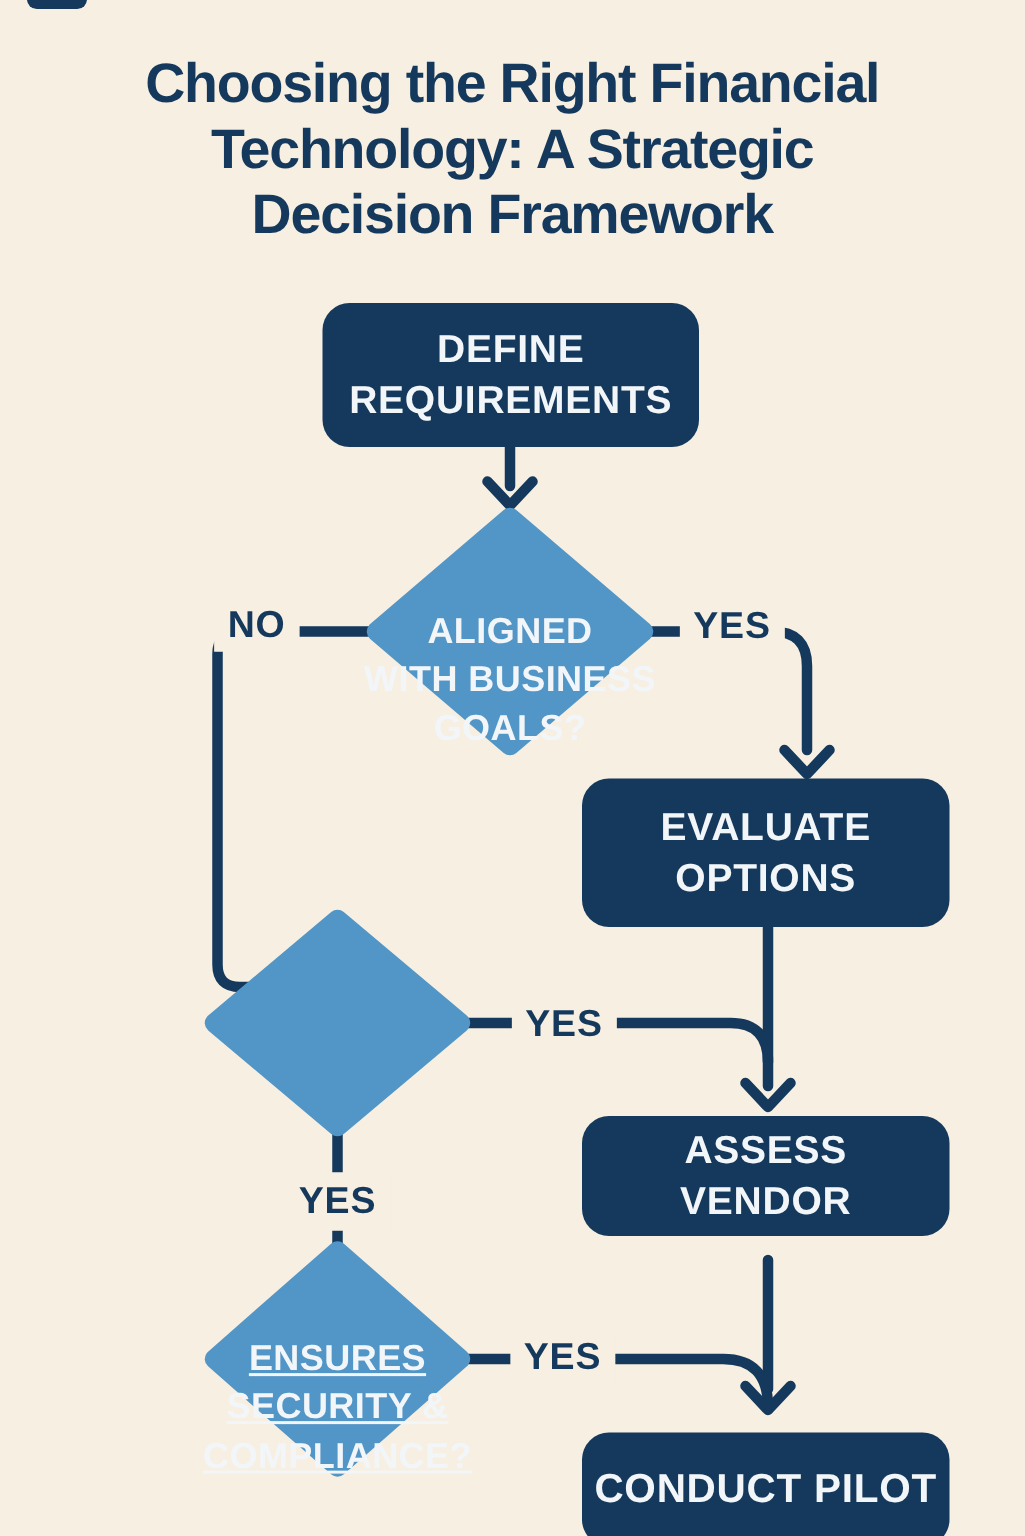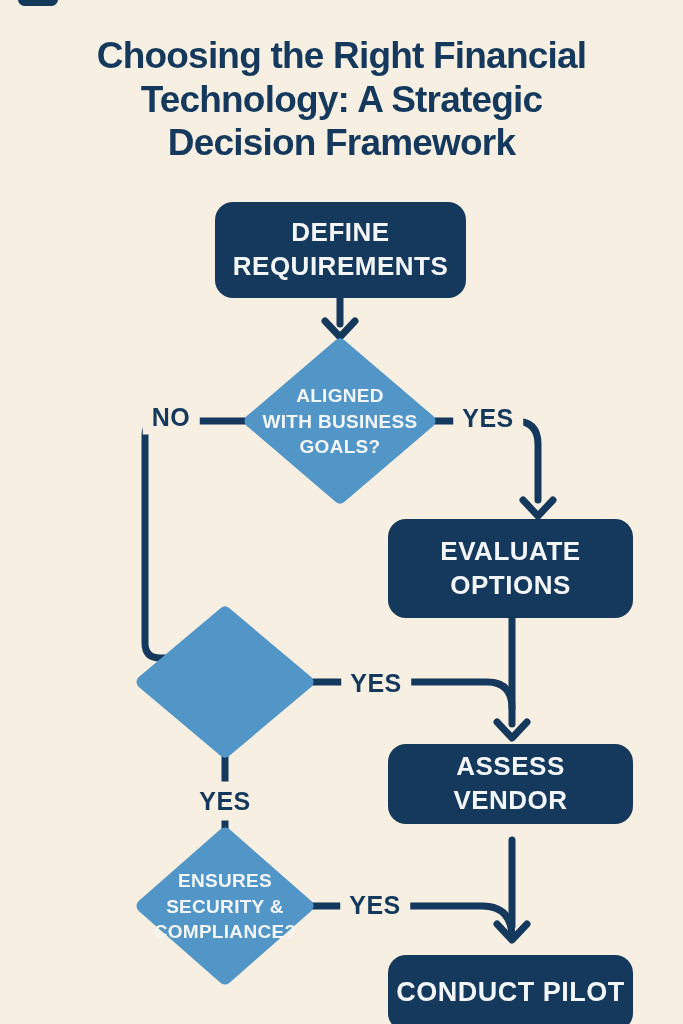--- a/index.html
+++ b/index.html
@@ -75,28 +75,29 @@
   .p-evaluate { left: 388px; top: 519px; width: 245px; height: 99px; }
   .p-assess   { left: 388px; top: 744px; width: 245px; height: 80px; }
   .p-conduct  { left: 388px; top: 955px; width: 245px; height: 76px; font-size: 27px; }
   .diamond-label {
     position: absolute;
     transform: translate(-50%, -50%);
     width: 196px;
     text-align: center;
     color: var(--light-text);
     font-weight: 700;
-    font-size: 19px;
+    font-size: 24px;
     line-height: 1.35;
     letter-spacing: 0.3px;
     white-space: pre-line;
+    margin-top: 33px;
   }
   .dl-1 { left: 340px; top: 421px; }
   .dl-2 { left: 225px; top: 682px; }
-  .dl-3 { left: 225px; top: 906px; }
+  .dl-3 { left: 225px; top: 906px; text-decoration: underline; }
   .edge-label {
     position: absolute;
     transform: translate(-50%, -50%);
     background: var(--background);
     color: var(--navy);
     font-weight: 700;
     font-size: 25px;
     letter-spacing: 0.5px;
     padding: 3px 9px;
   }

